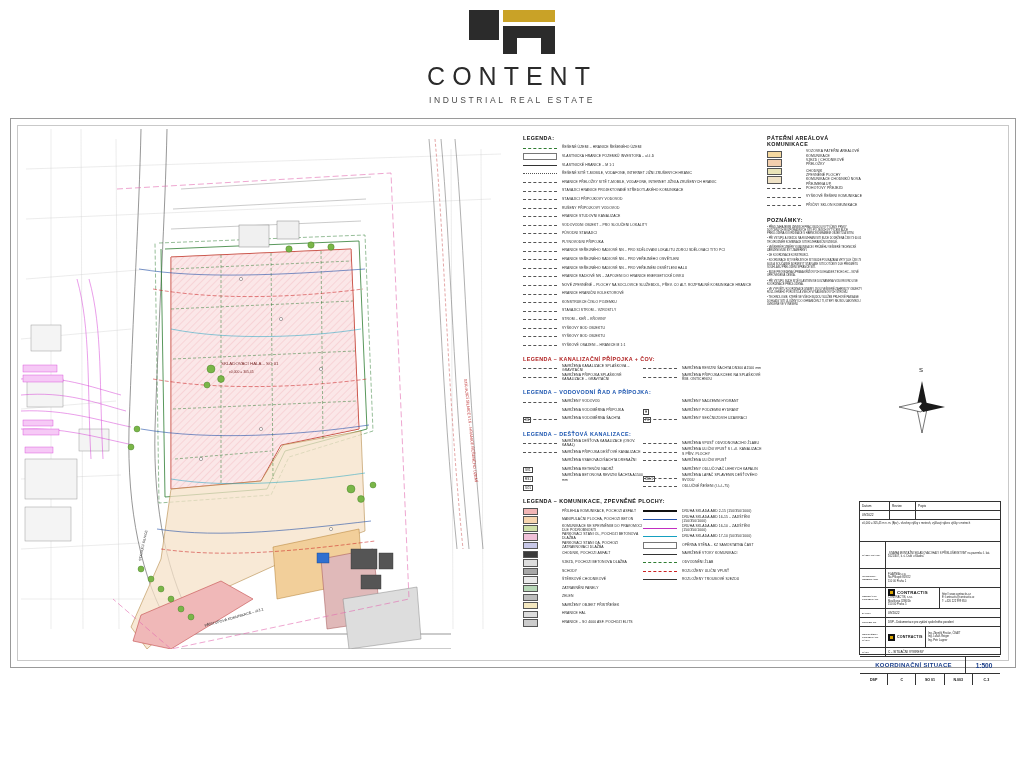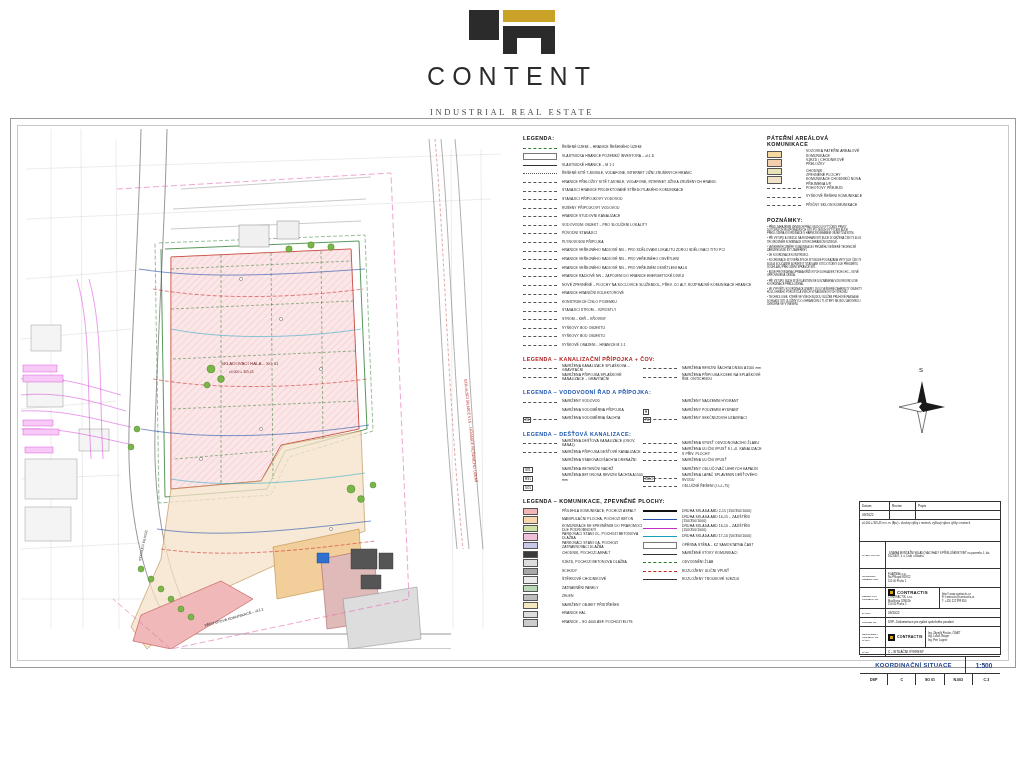--- a/index.html
+++ b/index.html
@@ -11,21 +11,21 @@
   .page{position:relative;width:1024px;height:768px;padding-left:48px;}
 
   
   .logo-wrap{position:absolute;left:0;top:10px;width:1024px;text-align:center;}
   .logo-mark{margin:0 auto;width:86px;height:44px;position:relative;}
   .logo-mark .lm-a{position:absolute;left:0;top:0;width:30px;height:30px;background:#2b2b2b;}
   .logo-mark .lm-b{position:absolute;left:34px;top:0;width:52px;height:12px;background:#c9a227;}
   .logo-mark .lm-c{position:absolute;left:34px;top:16px;width:52px;height:28px;background:#2b2b2b;}
   .logo-mark .lm-d{position:absolute;left:48px;top:28px;width:24px;height:16px;background:#ffffff;}
   .logo-name{font-size:25px;letter-spacing:7px;color:#2b2b2b;margin-top:8px;font-weight:400;}
-  .logo-sub{font-size:8.5px;letter-spacing:2.6px;color:#4a4a4a;margin-top:16px;font-family:Liberation Serif, serif;}
+  .logo-sub{font-size:8.5px;letter-spacing:2.6px;color:#4a4a4a;margin-top:4px;}
 
   
   .sheet{
     position:absolute;left:10px;top:118px;width:1004px;height:548px;
     background:#ffffff;border:1px solid #9a9a9a;
   }
   .sheet-inner{position:absolute;left:6px;top:6px;right:6px;bottom:6px;border:1px solid #c9c9c9;}
 
   
   .plan{position:absolute;left:10px;top:10px;width:490px;height:520px;overflow:hidden;}

